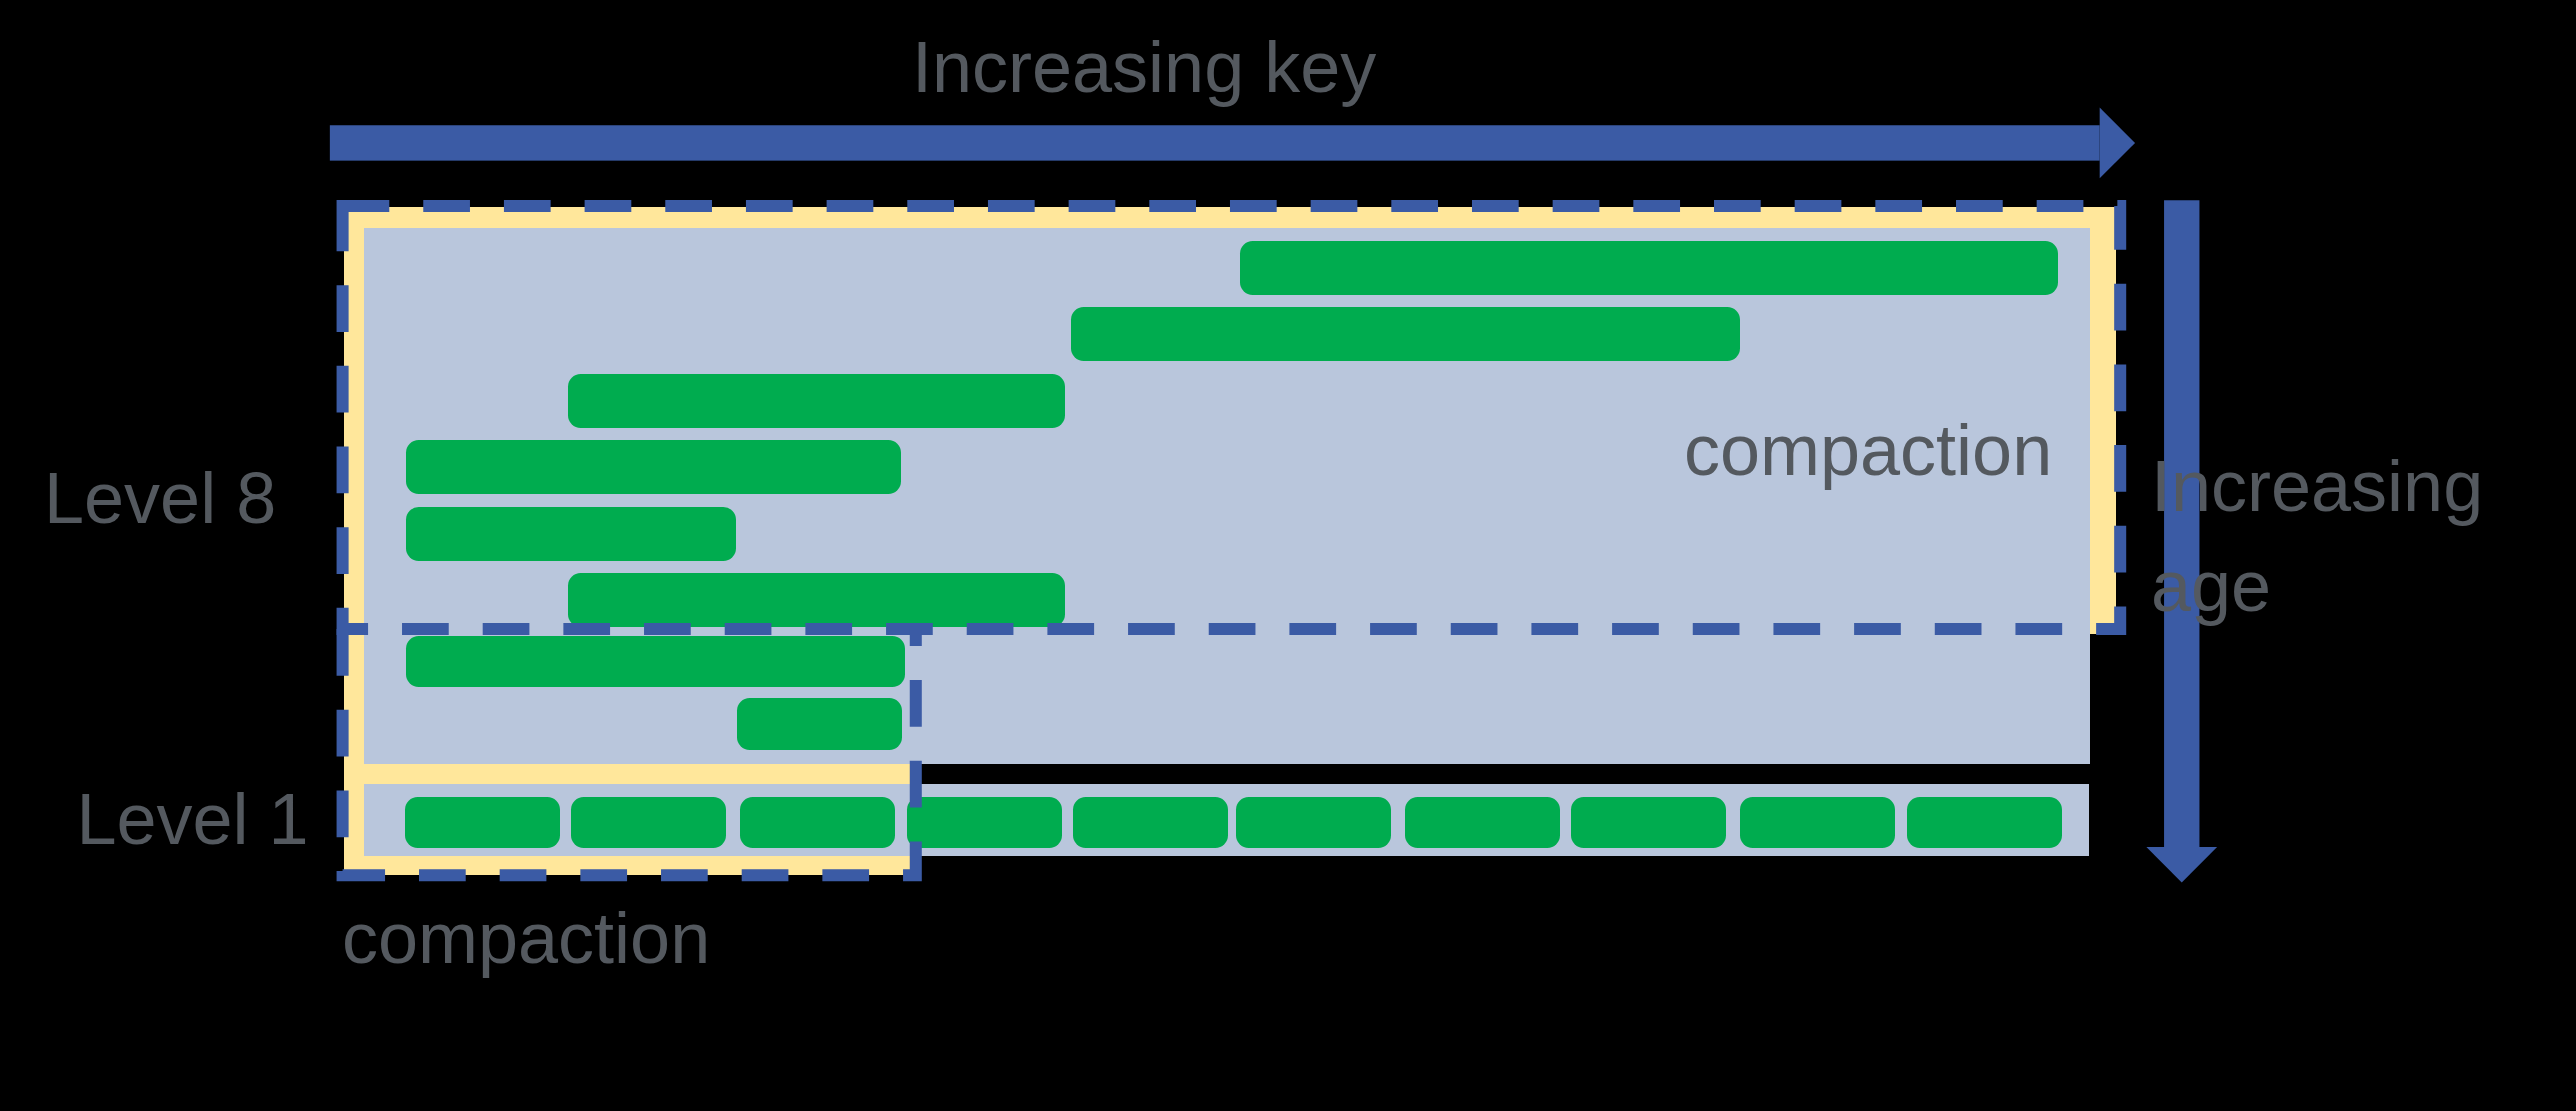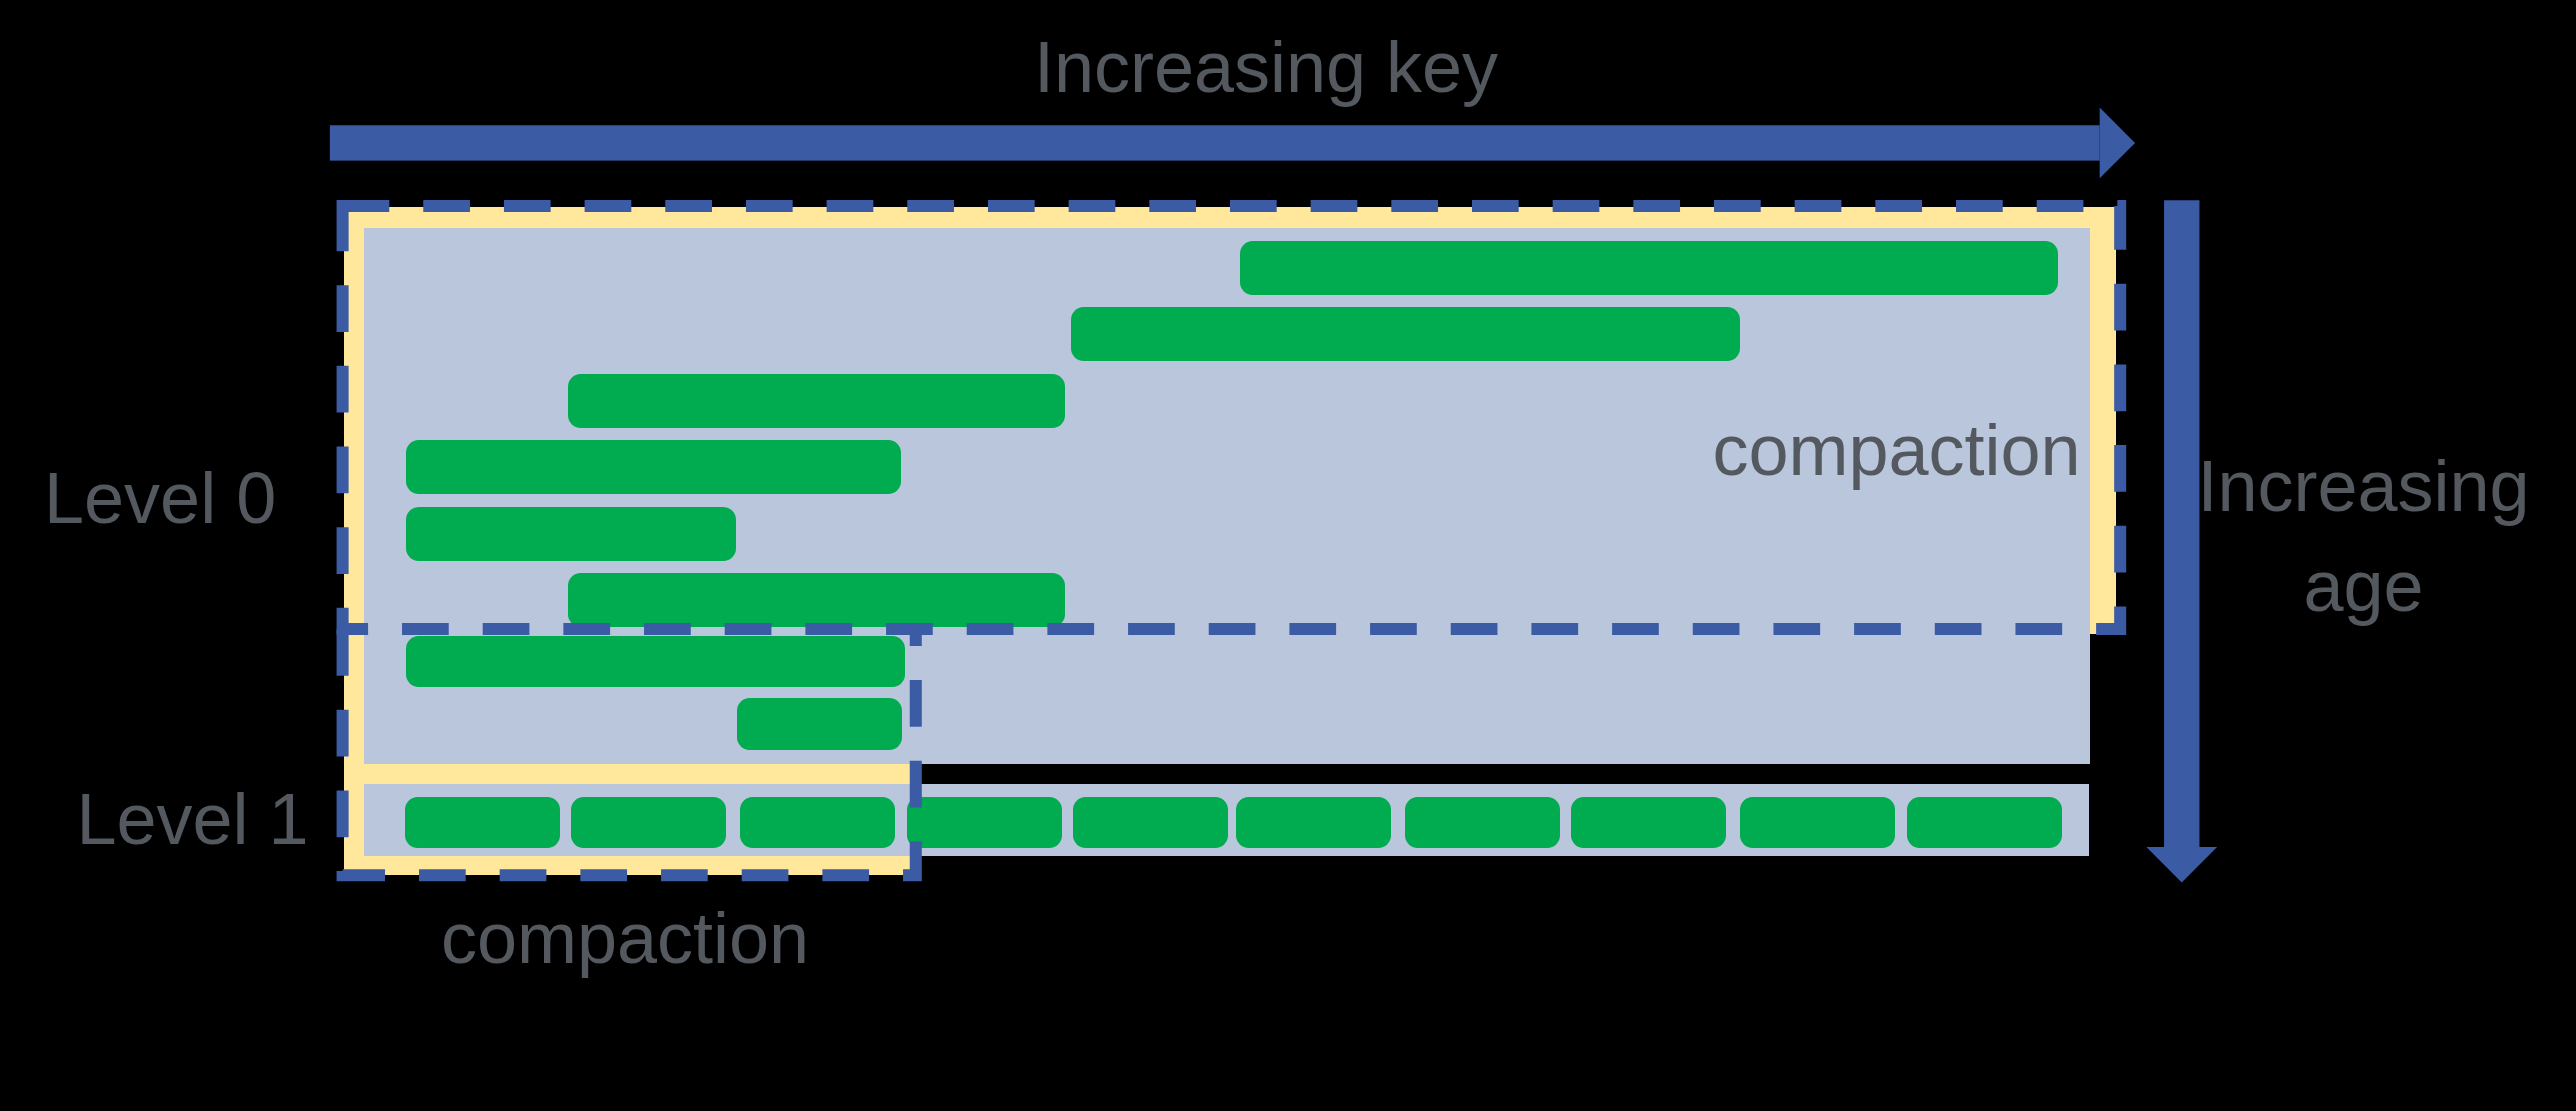--- a/index.html
+++ b/index.html
@@ -8,21 +8,21 @@
     overflow:hidden;font-family:"Liberation Sans",sans-serif;
   }
   .abs{position:absolute;}
   .yellow{background:var(--compaction_highlight_yellow,#FFE79B);}
   .blue{background:var(--level_fill_blue,#B9C6DC);}
   .sstable{position:absolute;background:var(--sstable_green,#00AC4F);border-radius:12.7px;}
   svg.overlay{position:absolute;left:0;top:0;pointer-events:none;}
   .arrowfill{fill:var(--arrow_navy,#3B5BA5);stroke:none;}
   .dashed{fill:none;stroke:var(--dashed_border_navy,#3B5BA5);stroke-width:17;stroke-dasharray:66 48;}
   .label{position:absolute;color:var(--label_gray,#54595F);font-size:72px;line-height:78px;white-space:nowrap;}
-  .label.center{text-align:center;}
+  .label.center{text-align:left;}
   .lbl-key{left:912px;top:28px;width:708px;}
   .lbl-age{left:2151px;top:436px;width:425px;line-height:100px;}
   .lbl-level0{left:44px;top:459px;width:297px;}
   .lbl-level1{left:44px;top:780px;width:297px;text-align:center;}
   .lbl-l0l0{left:1684px;top:401px;width:425px;line-height:99px;}
   .lbl-l0l1{left:342px;top:886px;width:566px;line-height:105px;}
 </style>
 </head>
 <body>
 
@@ -70,21 +70,21 @@
     <path class="dashed" d="M 484 889 L 484 1237 L 1294 1237 L 1294 889"></path>
   </svg>
 
   <div class="label center lbl-key">Increasing key</div>
 
   <div class="label center lbl-age">
     <div>Increasing</div>
     <div>age</div>
   </div>
 
-  <div class="label lbl-level0">Level 0</div>
+  <div class="label lbl-level0">Level 8</div>
   <div class="label lbl-level1">Level 1</div>
 
   <div class="label center lbl-l0l0">
     <div>compaction</div>
   </div>
 
   <div class="label center lbl-l0l1">
     <div>compaction</div>
   </div>
 

